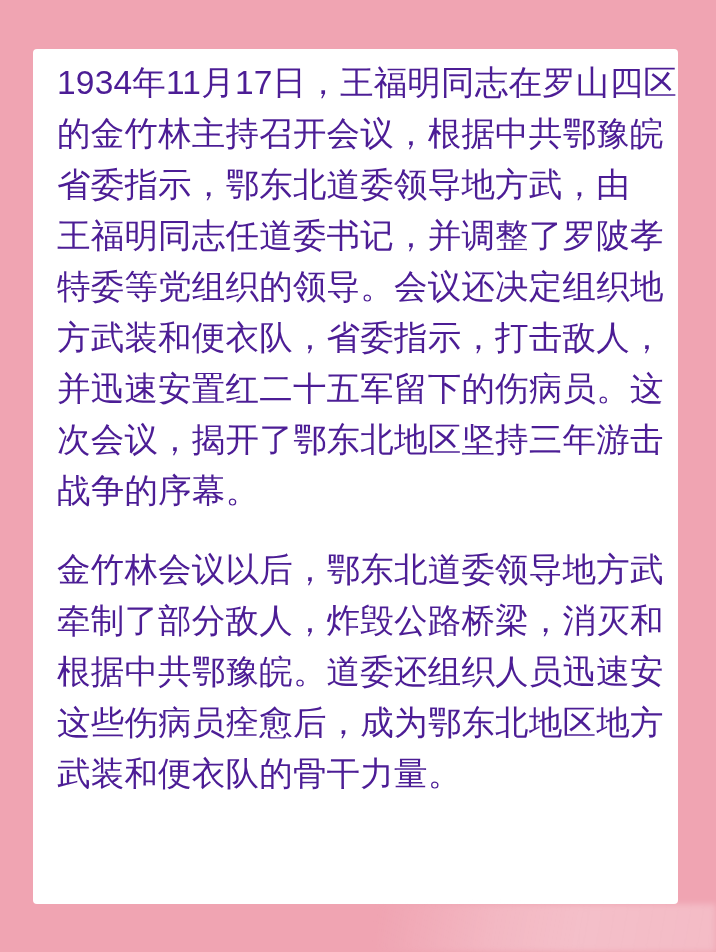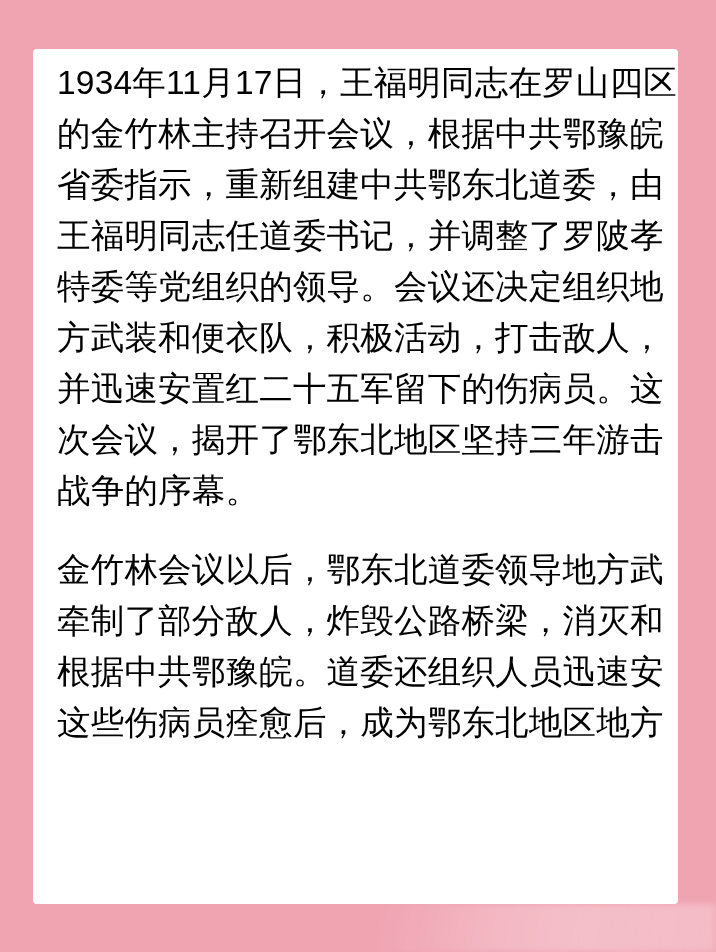--- a/index.html
+++ b/index.html
@@ -34,21 +34,21 @@
   .paragraph {
     margin: 0 0 28px 0;
   }
   .paragraph:last-child {
     margin-bottom: 0;
     margin-top: 19px;
   }
   .text-line {
     font-size: 33.5px;
     line-height: 51px;
-    color: #000000;
+    color: #4c1d95;
     letter-spacing: 0.2px;
     white-space: nowrap;
     font-weight: 500;
   }
   .faded-watermark-patch {
     position: absolute;
     right: 0;
     bottom: 0;
     width: 340px;
     height: 48px;
@@ -62,29 +62,30 @@
   }
 </style>
 </head>
 <body>
 
 <div class="page-frame">
   <div class="text-card">
     <div class="paragraph">
       <div class="text-line">1934年11月17日，王福明同志在罗山四区</div>
       <div class="text-line">的金竹林主持召开会议，根据中共鄂豫皖</div>
-      <div class="text-line">省委指示，重新组建中共鄂东北道委，由</div>
+      <div class="text-line">省委指示，鄂东北道委领导地方武，由</div>
       <div class="text-line">王福明同志任道委书记，并调整了罗陂孝</div>
       <div class="text-line">特委等党组织的领导。会议还决定组织地</div>
-      <div class="text-line">方武装和便衣队，积极活动，打击敌人，</div>
+      <div class="text-line">方武装和便衣队，省委指示，打击敌人，</div>
       <div class="text-line">并迅速安置红二十五军留下的伤病员。这</div>
       <div class="text-line">次会议，揭开了鄂东北地区坚持三年游击</div>
       <div class="text-line">战争的序幕。</div>
     </div>
     <div class="paragraph">
       <div class="text-line">金竹林会议以后，鄂东北道委领导地方武</div>
       <div class="text-line">牵制了部分敌人，炸毁公路桥梁，消灭和</div>
       <div class="text-line">根据中共鄂豫皖。道委还组织人员迅速安</div>
       <div class="text-line">这些伤病员痊愈后，成为鄂东北地区地方</div>
+      <div class="text-line">武装和便衣队的骨干力量。</div>
     </div>
   </div>
   <div class="faded-watermark-patch"></div>
 </div>
 
 </body></html>

